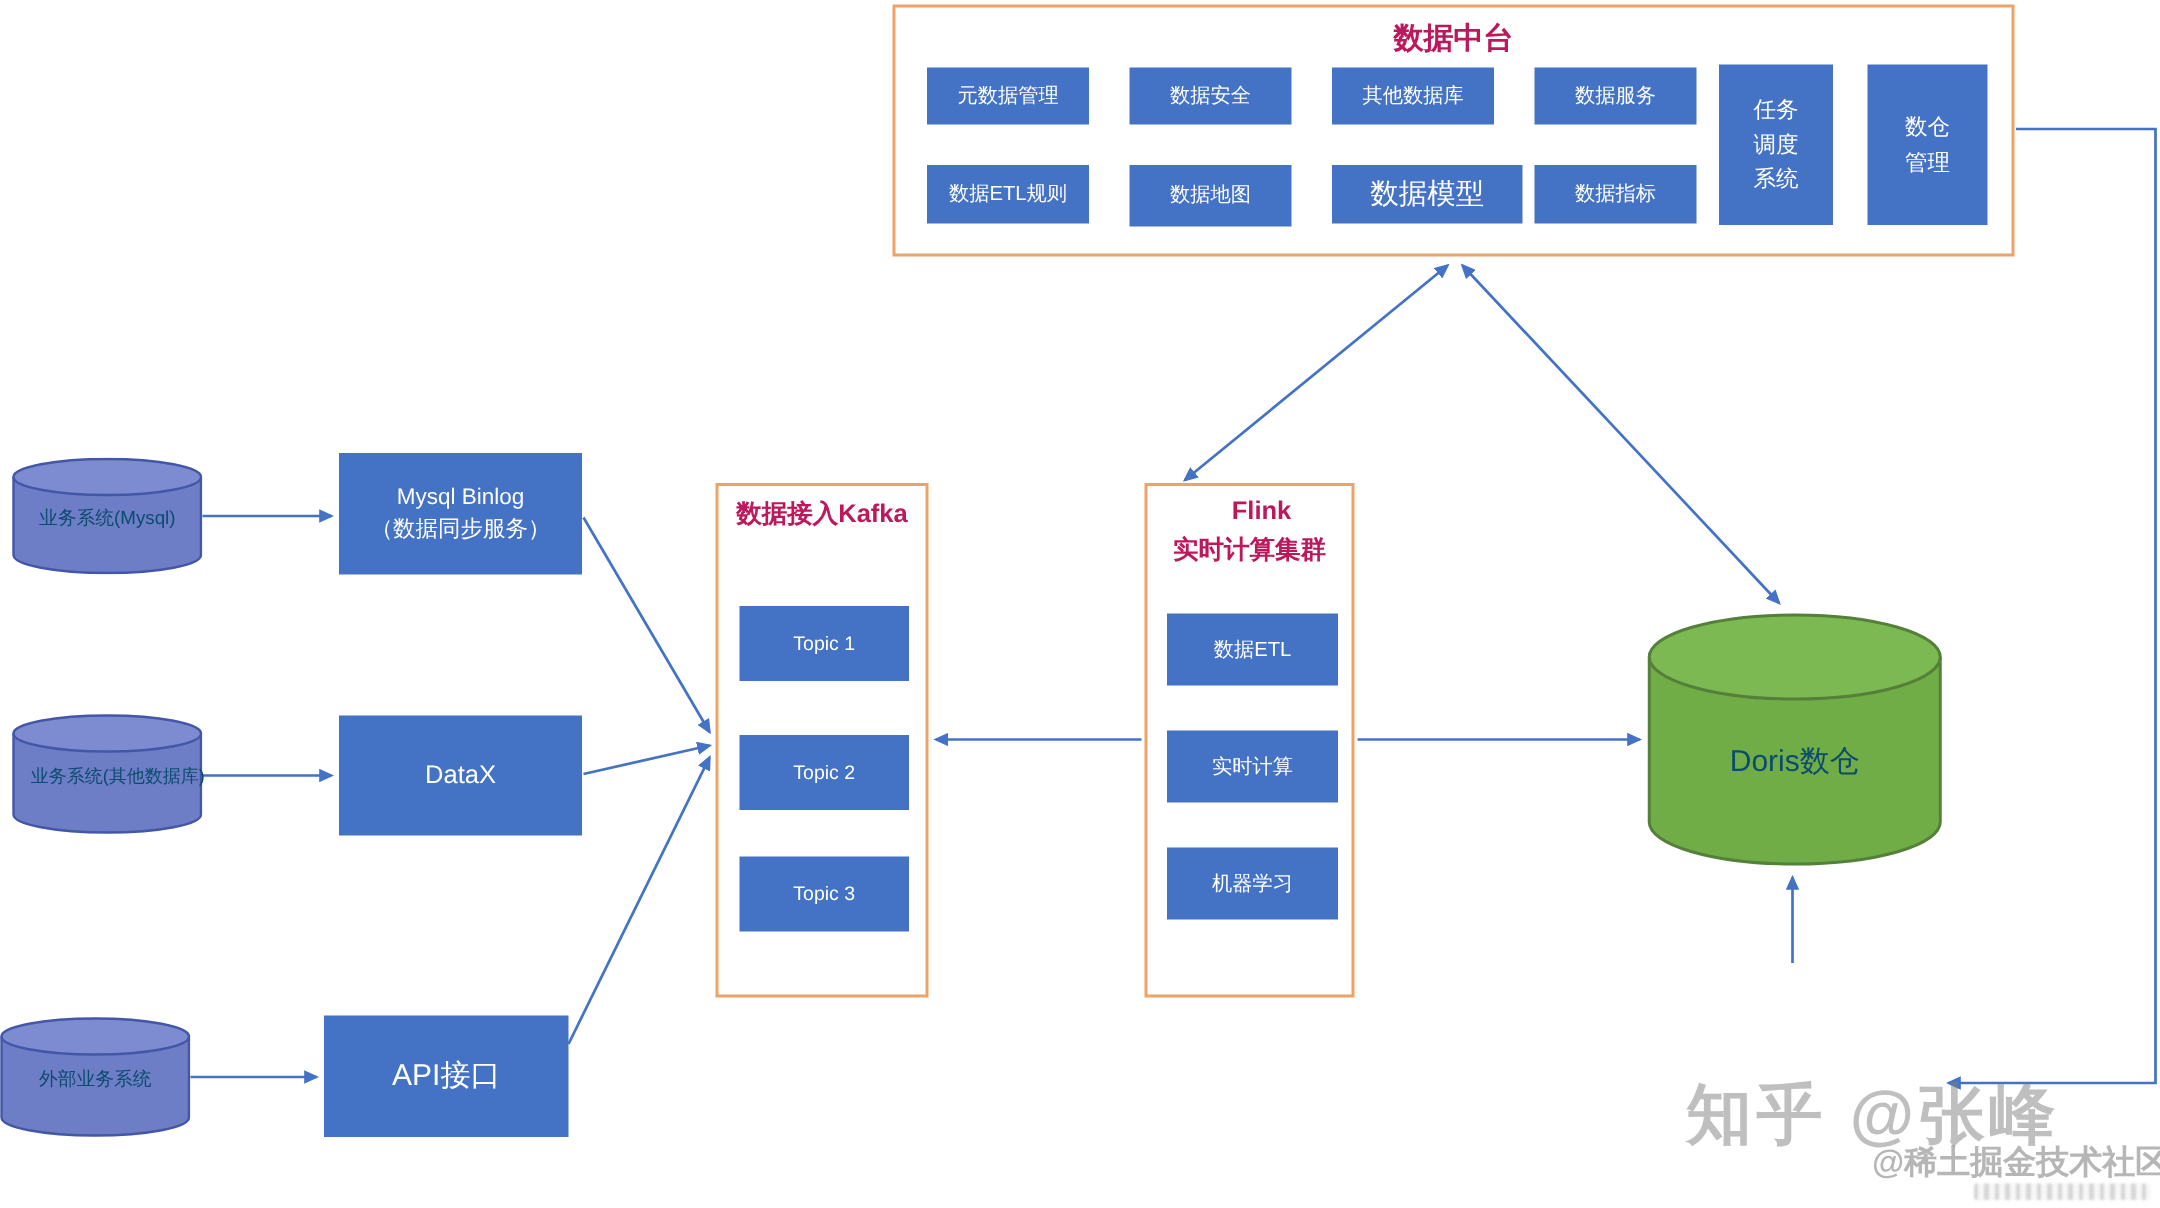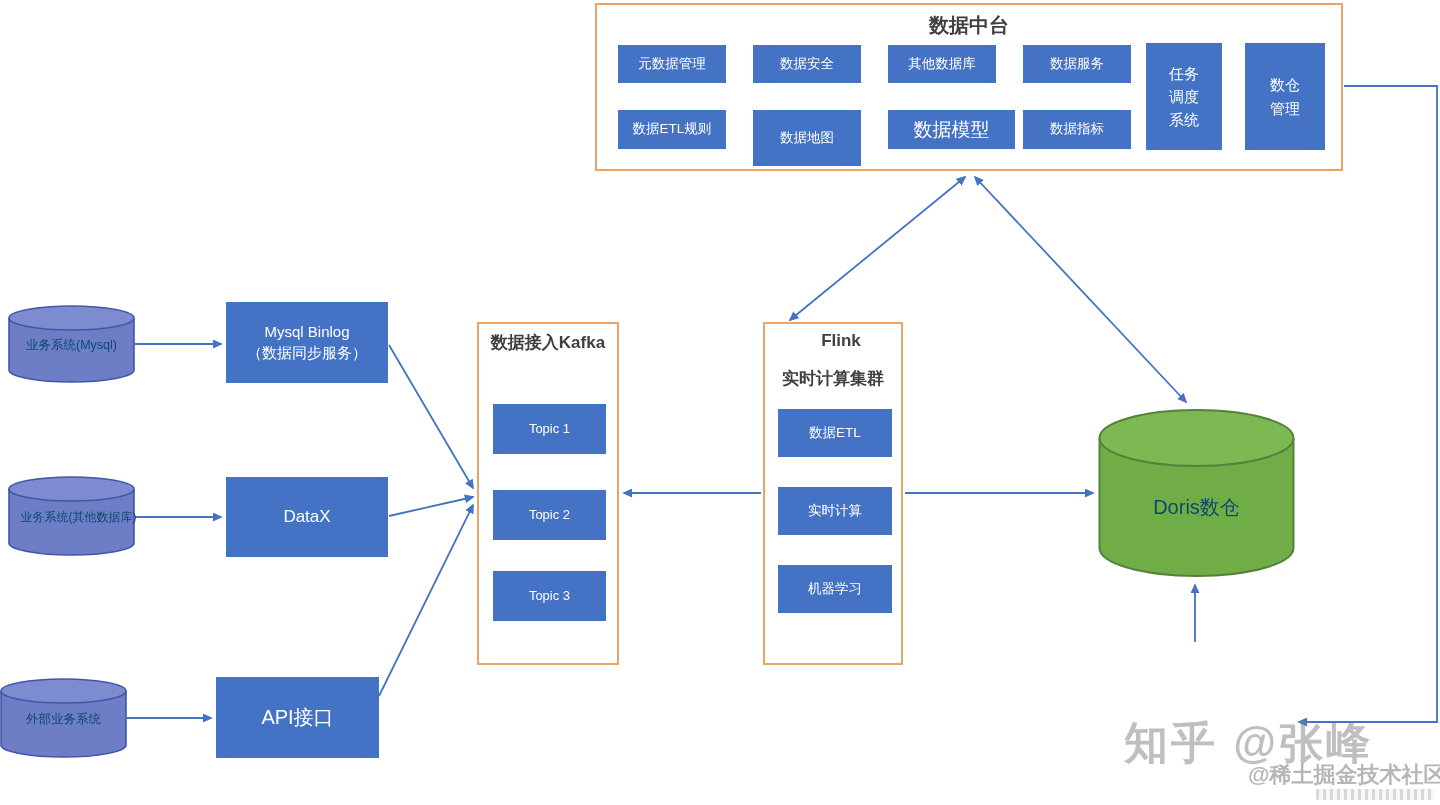--- a/index.html
+++ b/index.html
@@ -17,21 +17,21 @@
     display:flex; align-items:center; justify-content:center;
     text-align:center; white-space:pre-line; line-height:1.35;
     z-index:2;
   }
   .panel {
     position:absolute; background:transparent;
     border:2px solid #EDA266; z-index:2;
   }
   .panel-title {
     position:absolute; left:0; right:0; text-align:center;
-    color:#404040; font-weight:600;
+    color:#be185d; font-weight:600;
   }
   .batch-panel {
     position:absolute; background:#FDFEFB; border:2px solid #9FB585; z-index:2;
   }
   .cyl { position:absolute; z-index:2; }
   .cyl svg { position:absolute; left:0; top:0; }
   .cyl .cyl-label {
     position:absolute; left:0; right:0; text-align:center;
     color:#0c4a6e; z-index:3;
   }
@@ -83,21 +83,21 @@
 
   <div class="panel" style="left:595px; top:3px; width:748px; height:168px;">
     <div class="panel-title" style="top:7px; font-size:20px;">数据中台</div>
 
     <div class="bluebox" style="left:21px; top:40px; width:108px; height:38px; font-size:13.5px;">元数据管理</div>
     <div class="bluebox" style="left:156px; top:40px; width:108px; height:38px; font-size:13.5px;">数据安全</div>
     <div class="bluebox" style="left:291px; top:40px; width:108px; height:38px; font-size:13.5px;">其他数据库</div>
     <div class="bluebox" style="left:426px; top:40px; width:108px; height:38px; font-size:13.5px;">数据服务</div>
 
     <div class="bluebox" style="left:21px; top:105px; width:108px; height:39px; font-size:13.5px;">数据ETL规则</div>
-    <div class="bluebox" style="left:156px; top:105px; width:108px; height:56px; font-size:13.5px;">数据地图</div>
+    <div class="bluebox" style="left:156px; top:105px; width:108px; height:41px; font-size:13.5px;">数据地图</div>
     <div class="bluebox" style="left:291px; top:105px; width:127px; height:39px; font-size:19px;">数据模型</div>
     <div class="bluebox" style="left:426px; top:105px; width:108px; height:39px; font-size:13.5px;">数据指标</div>
 
     <div class="bluebox" style="left:549px; top:38px; width:76px; height:107px; font-size:15px; line-height:1.55;">任务
 调度
 系统</div>
     <div class="bluebox" style="left:648px; top:38px; width:80px; height:107px; font-size:15px; line-height:1.55;">数仓
 管理</div>
   </div>
 
@@ -132,21 +132,21 @@
 
   <div class="panel" style="left:477px; top:322px; width:142px; height:343px;">
     <div class="panel-title" style="top:7px; font-size:17px;">数据接入Kafka</div>
     <div class="bluebox" style="left:14px; top:80px; width:113px; height:50px; font-size:13px;">Topic 1</div>
     <div class="bluebox" style="left:14px; top:166px; width:113px; height:50px; font-size:13px;">Topic 2</div>
     <div class="bluebox" style="left:14px; top:247px; width:113px; height:50px; font-size:13px;">Topic 3</div>
   </div>
 
   <div class="panel" style="left:763px; top:322px; width:140px; height:343px;">
     <div class="panel-title" style="top:7px; font-size:17px;margin-left:16px;">Flink</div>
-    <div class="panel-title" style="top:31px; font-size:17px;margin-top:12px;">实时计算集群</div>
+    <div class="panel-title" style="top:31px; font-size:17px;">实时计算集群</div>
     <div class="bluebox" style="left:13px; top:85px; width:114px; height:48px; font-size:13.5px;">数据ETL</div>
     <div class="bluebox" style="left:13px; top:163px; width:114px; height:48px; font-size:13.5px;">实时计算</div>
     <div class="bluebox" style="left:13px; top:241px; width:114px; height:48px; font-size:13.5px;">机器学习</div>
   </div>
 
   <div class="cyl" style="left:1098px; top:408px; width:197px; height:170px;">
     <svg width="197" height="170" viewBox="0 0 197 170">
       <path d="M1.5,30 L1.5,140 A97,28 0 0 0 195.5,140 L195.5,30" fill="#70AD47" stroke="#55803A" stroke-width="2"></path>
       <ellipse cx="98.5" cy="30" rx="97" ry="28" fill="#7CB953" stroke="#55803A" stroke-width="2"></ellipse>
     </svg>

